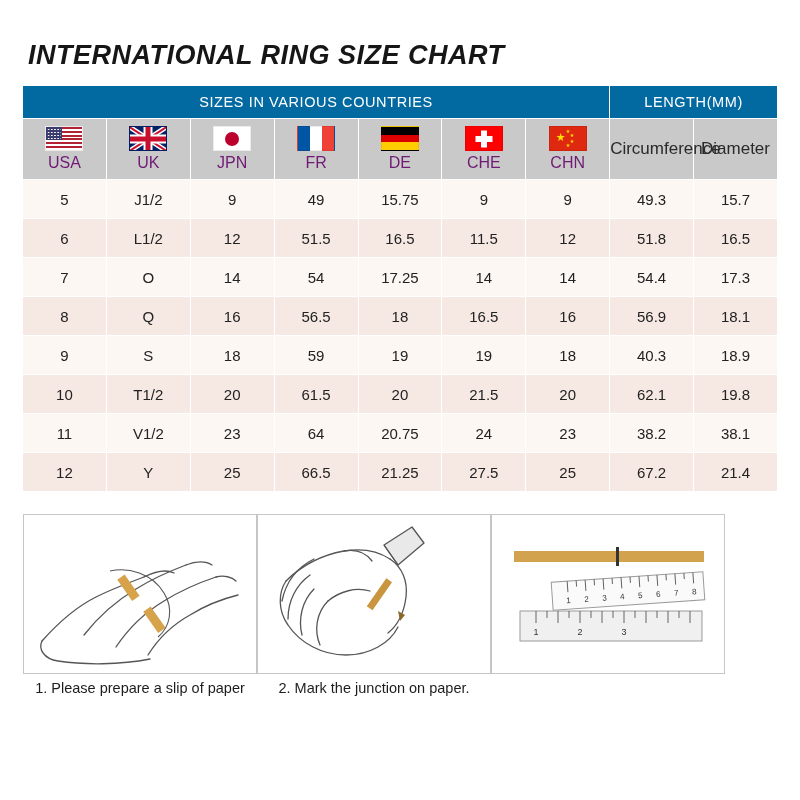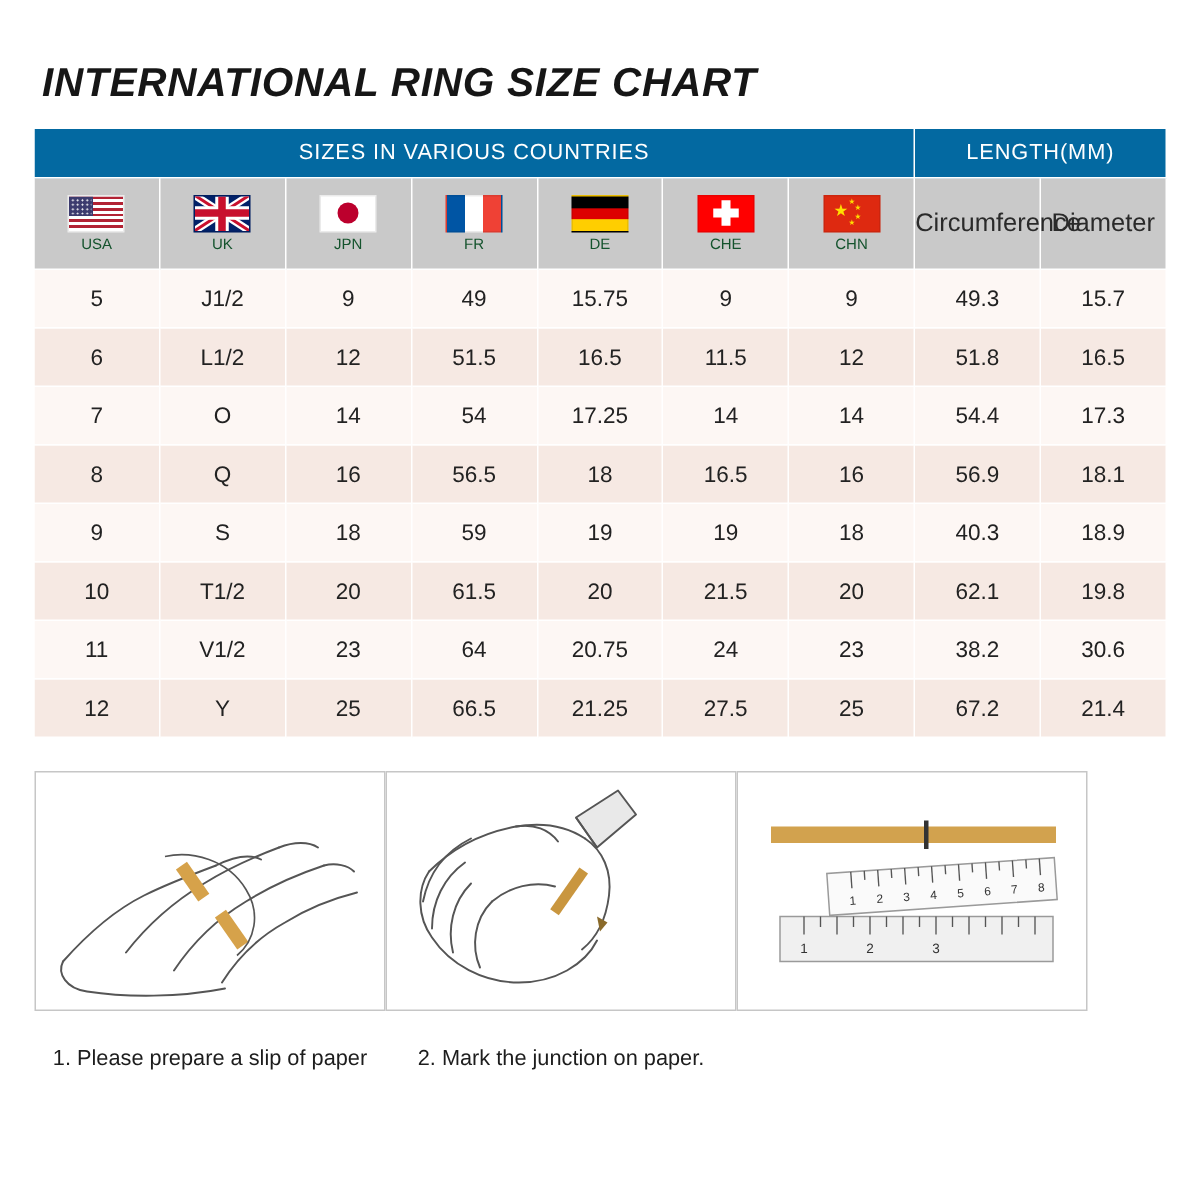--- a/index.html
+++ b/index.html
@@ -56,22 +56,22 @@
     height: 60px;
   }
   .flag-wrap {
     display: flex;
     flex-direction: column;
     align-items: center;
     justify-content: center;
     gap: 3px;
   }
   .country-label {
-    font-size: 10px;
-    color: #14532d;
+    font-size: 16px;
+    color: #701a75;
   }
   .len-label {
     font-size: 17px;
     color: #2a2a2a;
   }
   .flag {
     width: 38px;
     height: 25px;
     position: relative;
     overflow: hidden;
@@ -160,21 +160,21 @@
   .step-img {
     width: 234px;
     height: 160px;
     border: 1px solid #c6c6c6;
     background: #ffffff;
     box-sizing: border-box;
     position: relative;
     overflow: hidden;
   }
   .step-caption {
-    margin-top: 22px;
+    margin-top: 4px;
     text-align: center;
     font-size: 14.5px;
     line-height: 1.45;
     color: #1d1d1d;
   }
   .step-caption .l2 { display: block; }
   svg { display: block; }
 </style>
 </head>
 <body>
@@ -332,21 +332,21 @@
       </tr>
       <tr class="data-row row-light">
         <td>11</td>
         <td>V1/2</td>
         <td>23</td>
         <td>64</td>
         <td>20.75</td>
         <td>24</td>
         <td>23</td>
         <td>38.2</td>
-        <td>30.6</td>
+        <td>38.1</td>
       </tr>
       <tr class="data-row row-dark">
         <td>12</td>
         <td>Y</td>
         <td>25</td>
         <td>66.5</td>
         <td>21.25</td>
         <td>27.5</td>
         <td>25</td>
         <td>67.2</td>

